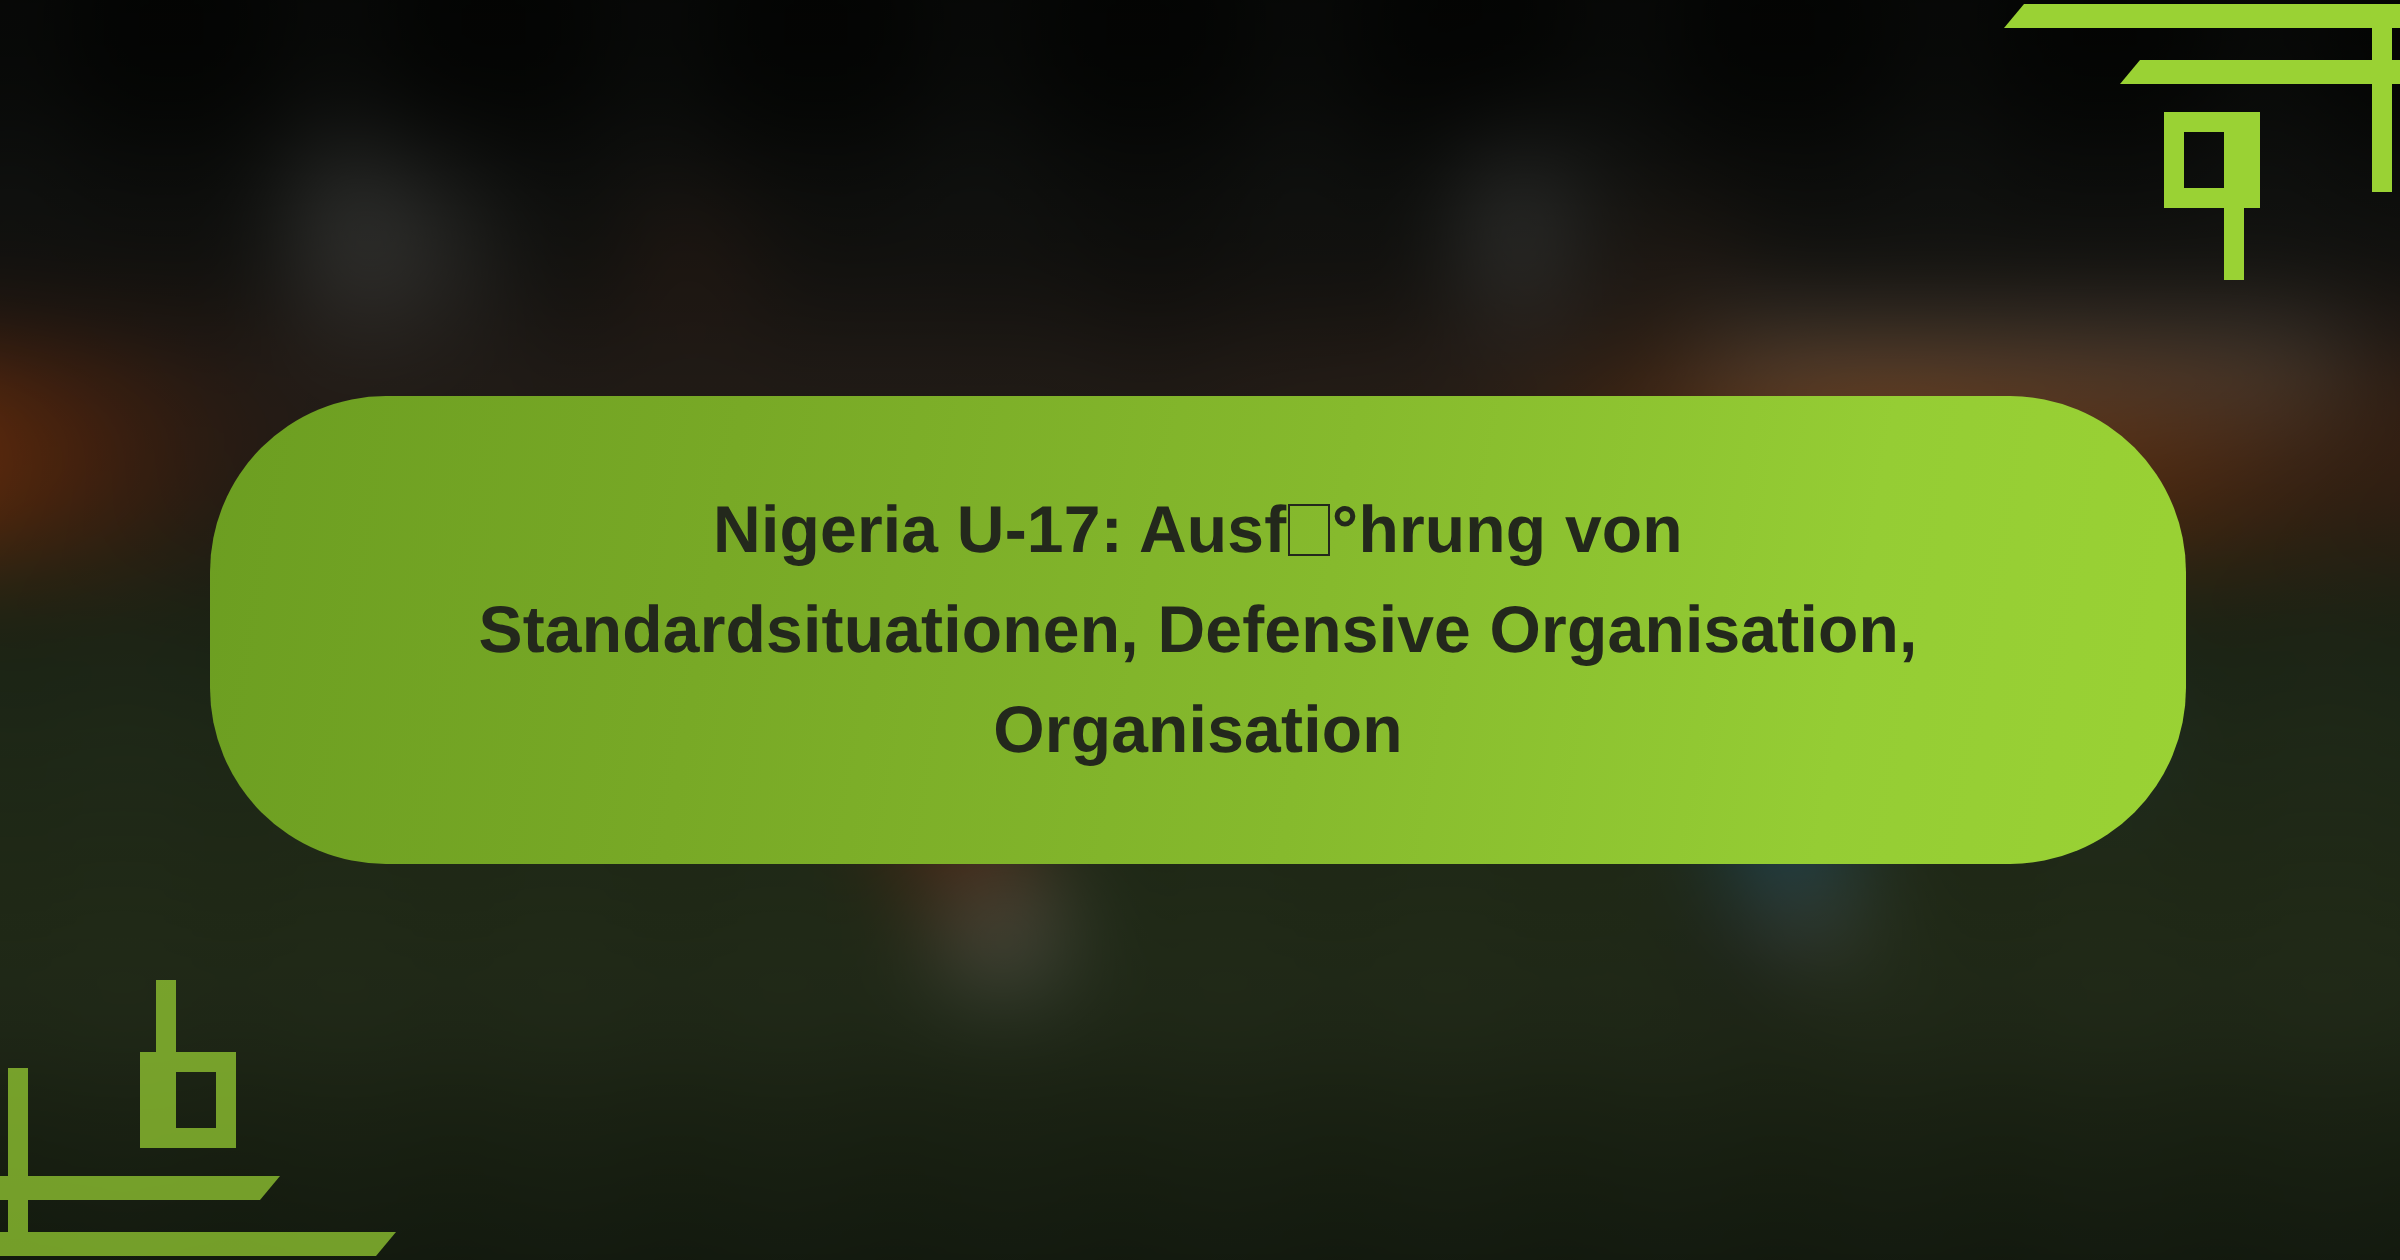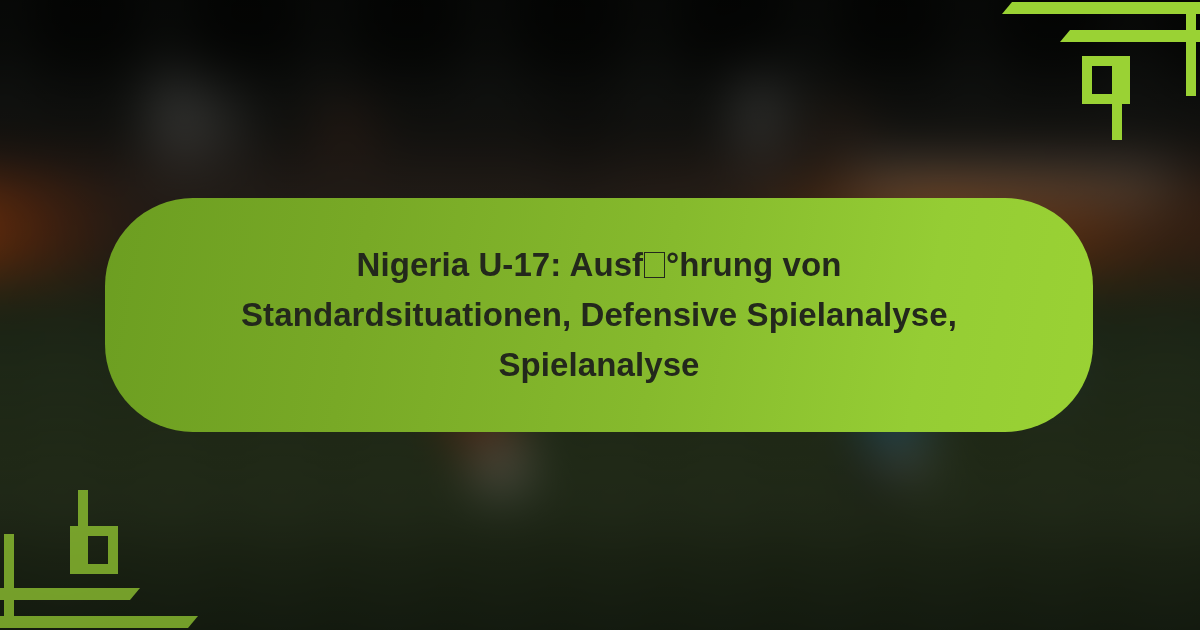--- a/index.html
+++ b/index.html
@@ -337,16 +337,16 @@
         <path d="M80 30 L210 30 L210 42 L70 42 Z"></path>
         <path d="M92 56 L140 56 L140 104 L92 104 Z
                  M102 66 L130 66 L130 94 L102 94 Z" fill-rule="evenodd"></path>
         <path d="M122 56 L132 56 L132 140 L122 140 Z"></path>
         <path d="M196 14 L206 14 L206 96 L196 96 Z"></path>
       </g>
     </svg>
   </div>
 
   <div class="title-badge">
-    <h1 class="title-text"><span>Nigeria U-17: Ausf</span><span class="tofu"></span><span>°hrung von Standardsituationen,</span> <span>Defensive Spielanalyse, Spielanalyse</span></h1>
+    <h1 class="title-text"><span>Nigeria U-17: Ausf</span><span class="tofu"></span><span>°hrung von Standardsituationen,</span> <span>Defensive Organisation, Organisation</span></h1>
   </div>
 
 </div>
 
 </body></html>

